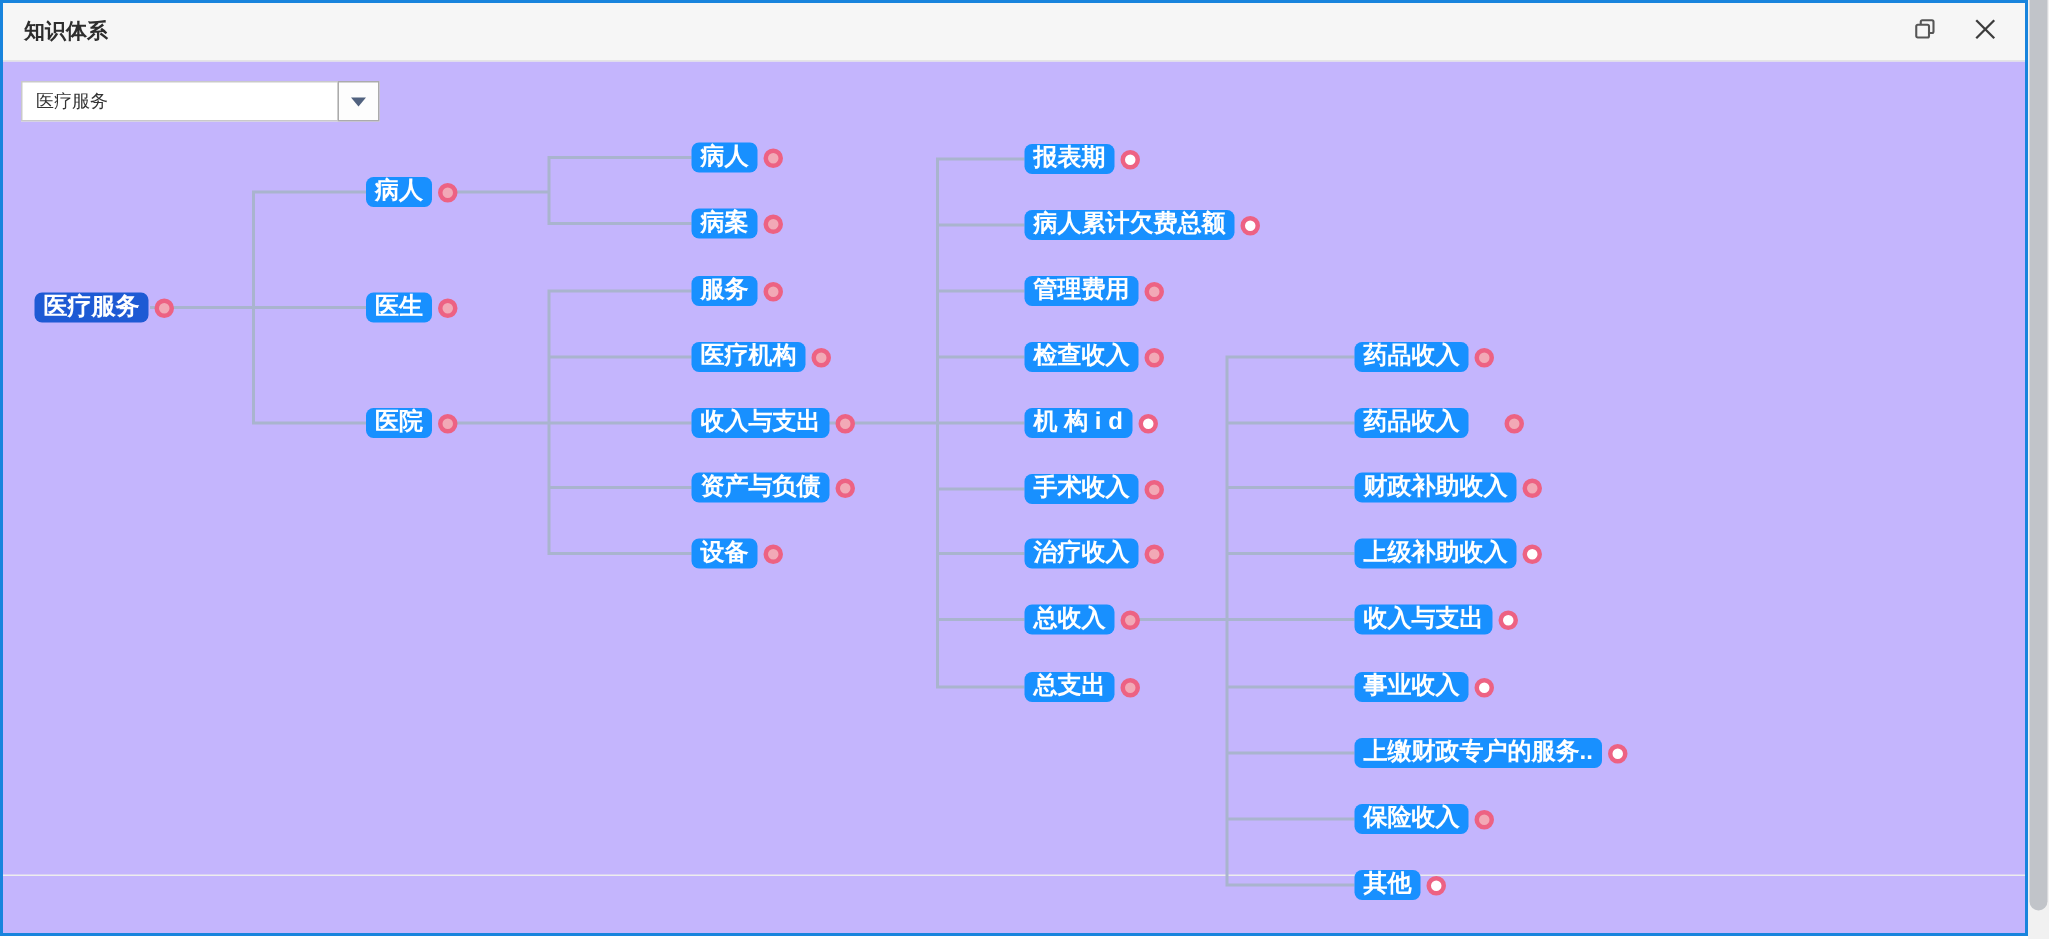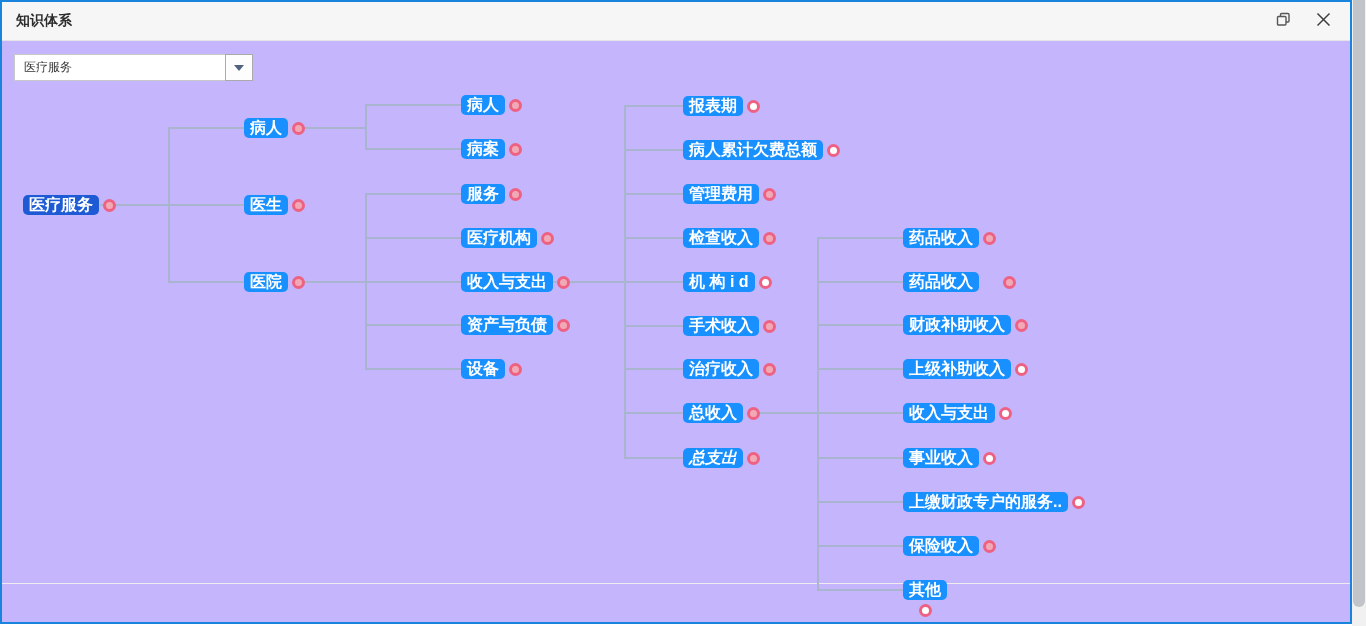--- a/index.html
+++ b/index.html
@@ -170,21 +170,21 @@
         <span class="node-handle filled"></span>
       </div>
       <div class="tree-node" style="left: 683px; top: 359px;">
         <span class="node-box child">治疗收入</span>
         <span class="node-handle filled"></span>
       </div>
       <div class="tree-node" style="left: 683px; top: 403px;">
         <span class="node-box child">总收入</span>
         <span class="node-handle filled"></span>
       </div>
-      <div class="tree-node" style="left: 683px; top: 448px; font-style: italic;">
+      <div class="tree-node" style="left: 683px; top: 448px;">
         <span class="node-box child">总支出</span>
         <span class="node-handle filled"></span>
       </div>
       <div class="tree-node" style="left: 903px; top: 228px;">
         <span class="node-box child">药品收入</span>
         <span class="node-handle filled"></span>
       </div>
       <div class="tree-node" style="left: 903px; top: 272px; gap: 24px;">
         <span class="node-box child">药品收入</span>
         <span class="node-handle filled"></span>
@@ -206,21 +206,21 @@
         <span class="node-handle hollow"></span>
       </div>
       <div class="tree-node" style="left: 903px; top: 492px; justify-content: flex-end;">
         <span class="node-box child">上缴财政专户的服务..</span>
         <span class="node-handle hollow"></span>
       </div>
       <div class="tree-node" style="left: 903px; top: 536px;">
         <span class="node-box child">保险收入</span>
         <span class="node-handle filled"></span>
       </div>
-      <div class="tree-node" style="left: 903px; top: 580px; flex-direction: column;">
+      <div class="tree-node" style="left: 903px; top: 580px;">
         <span class="node-box child">其他</span>
         <span class="node-handle hollow"></span>
       </div>
     </div>
 
 </div>
 
 <div class="scrollbar">
   <div class="scrollbar-thumb"></div>
 </div>

